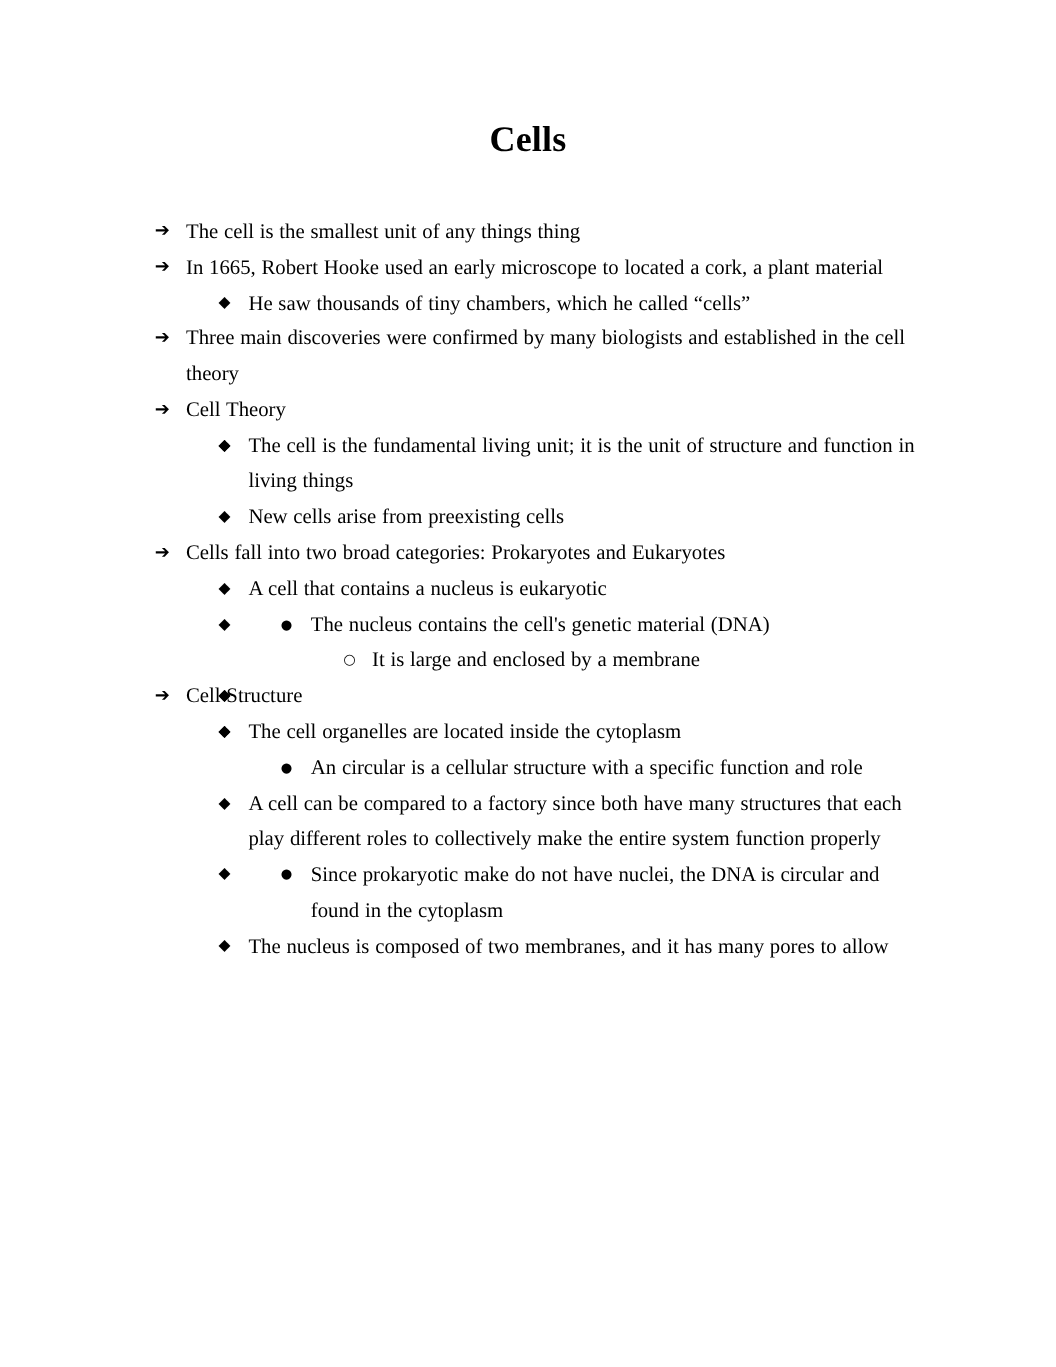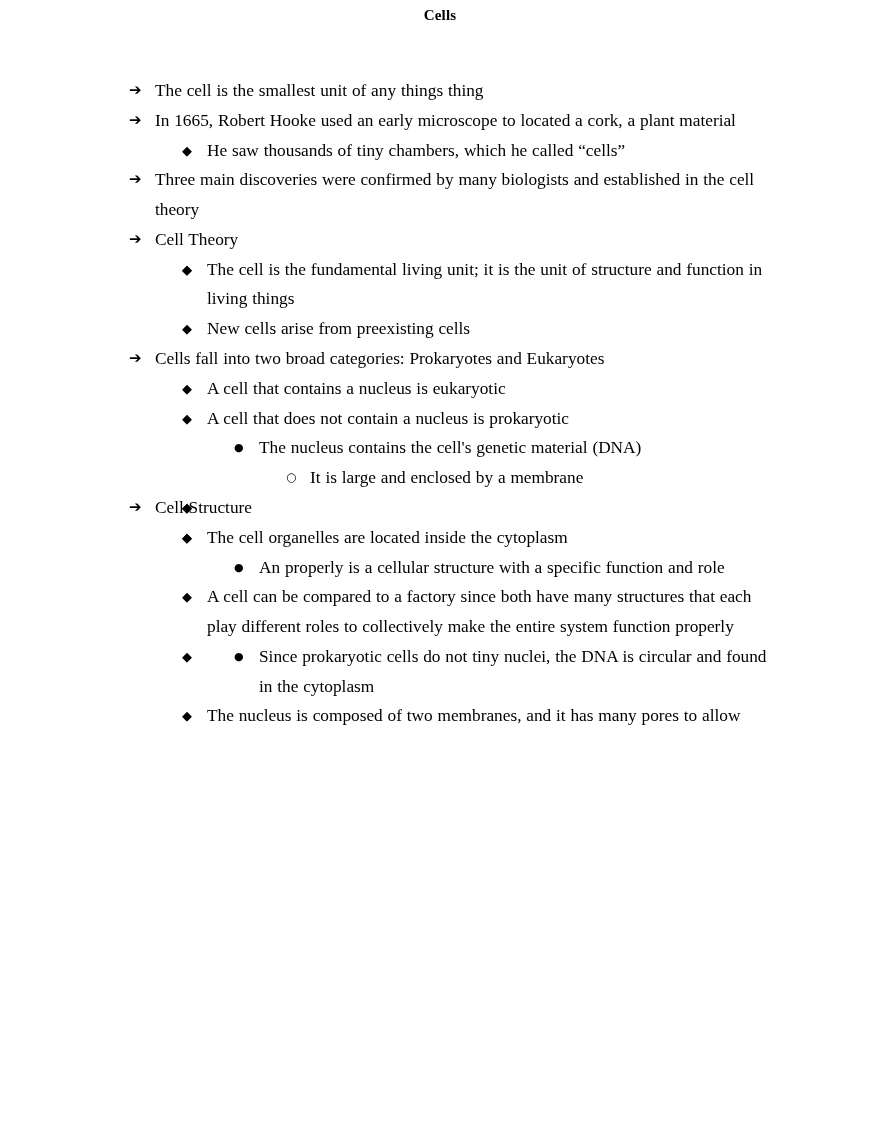--- a/index.html
+++ b/index.html
@@ -10,22 +10,23 @@
   .page {
     position: relative;
     width: 880px;
     height: 1139px;
     background: #ffffff;
     overflow: hidden;
     font-family: "Liberation Serif", "DejaVu Serif", serif;
     color: #000000;
   }
   .doc-title {
+    padding-top: 102px;
     text-align: center;
-    font-size: 15px;
+    font-size: 30px;
     font-weight: bold;
     line-height: 30px;
     letter-spacing: 0.2px;
   }
   .bullet-list {
     margin-top: 46px;
   }
   .list-item {
     position: relative;
     font-size: 17.3px;
@@ -58,27 +59,27 @@
       <div class="list-item level-1"><span class="bullet">➔</span><span>The cell is the smallest unit of any things thing</span></div>
       <div class="list-item level-1"><span class="bullet">➔</span><span>In 1665, Robert Hooke used an early microscope to located a cork, a plant material</span></div>
       <div class="list-item level-2"><span class="bullet">◆</span><span>He saw thousands of tiny chambers, which he called “cells”</span></div>
       <div class="list-item level-1"><span class="bullet">➔</span><span>Three main discoveries were confirmed by many biologists and established in the cell theory</span></div>
       <div class="list-item level-1"><span class="bullet">➔</span><span>Cell Theory</span></div>
       <div class="list-item level-2"><span class="bullet">◆</span></div>
       <div class="list-item level-2"><span class="bullet">◆</span><span>The cell is the fundamental living unit; it is the unit of structure and function in living things</span></div>
       <div class="list-item level-2"><span class="bullet">◆</span><span>New cells arise from preexisting cells</span></div>
       <div class="list-item level-1"><span class="bullet">➔</span><span>Cells fall into two broad categories: Prokaryotes and Eukaryotes</span></div>
       <div class="list-item level-2"><span class="bullet">◆</span><span>A cell that contains a nucleus is eukaryotic</span></div>
-      <div class="list-item level-2"><span class="bullet">◆</span><span>A cell that does not contain a nucleus is prokaryotic</span></div>
+      <div class="list-item level-2"><span class="bullet">◆</span></div>
       <div class="list-item level-3"><span class="bullet">●</span><span>The nucleus contains the cell's genetic material (DNA)</span></div>
       <div class="list-item level-4"><span class="bullet">○</span><span>It is large and enclosed by a membrane</span></div>
       <div class="list-item level-2"><span class="bullet">◆</span></div>
       <div class="list-item level-2"><span class="bullet">◆</span></div>
       <div class="list-item level-1"><span class="bullet">➔</span><span>Cell Structure</span></div>
       <div class="list-item level-2"><span class="bullet">◆</span></div>
       <div class="list-item level-2"><span class="bullet">◆</span><span>The cell organelles are located inside the cytoplasm</span></div>
-      <div class="list-item level-3"><span class="bullet">●</span><span>An properly is a cellular structure with a specific function and role</span></div>
+      <div class="list-item level-3"><span class="bullet">●</span><span>An circular is a cellular structure with a specific function and role</span></div>
       <div class="list-item level-2"><span class="bullet">◆</span><span>A cell can be compared to a factory since both have many structures that each play different roles to collectively make the entire system function properly</span></div>
       <div class="list-item level-2"><span class="bullet">◆</span></div>
-      <div class="list-item level-3"><span class="bullet">●</span><span>Since prokaryotic cells do not tiny nuclei, the DNA is circular and found in the cytoplasm</span></div>
+      <div class="list-item level-3"><span class="bullet">●</span><span>Since prokaryotic make do not have nuclei, the DNA is circular and found in the cytoplasm</span></div>
       <div class="list-item level-2"><span class="bullet">◆</span><span>The nucleus is composed of two membranes, and it has many pores to allow</span></div>
     </div>
 </div>
 
 </body></html>

